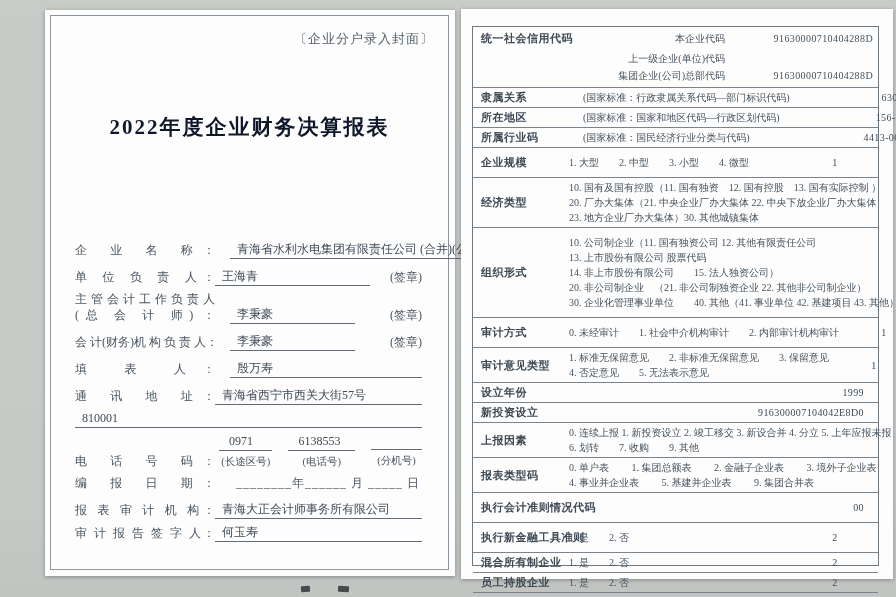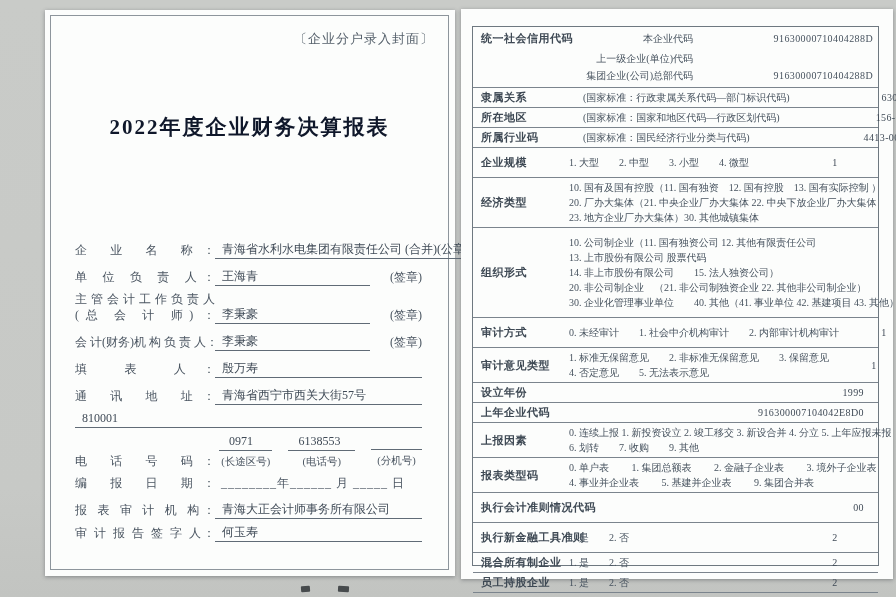--- a/index.html
+++ b/index.html
@@ -10,21 +10,21 @@
     color:#46525e;
   }
   .page{position:absolute;background:#fcfdfc;box-shadow:0 1px 4px rgba(55,60,66,.45);}
   
   .cover{left:45px;top:10px;width:410px;height:566px;}
   .cover-border{position:absolute;left:5px;top:5px;right:6px;bottom:6px;border:1px solid #8d959c;}
   .corner-tag{position:absolute;top:14px;right:14px;font-size:13px;letter-spacing:1px;color:#545f6a;margin-left:28px;}
   .cover-title{margin-top:97px;text-align:center;font-size:21px;font-weight:bold;letter-spacing:2px;color:#0f172a;}
   .cover-fields{margin:100px 26px 0 24px;}
   .field-row{display:flex;align-items:flex-end;margin-bottom:5px;font-size:12px;line-height:16px;}
-  .field-row.gap{margin-bottom:9px;}
+  .field-row.gap{margin-bottom:9px;gap:15px;}
   .field-label{width:140px;flex:none;white-space:nowrap;text-align:justify;text-align-last:justify;padding-bottom:1px;color:#4a5561;}
   .field-label .lab-line{white-space:nowrap;text-align:justify;text-align-last:justify;}
   .field-value{flex:1;border-bottom:1px solid #606b76;padding:0 2px 1px 7px;min-height:15px;white-space:nowrap;color:#3f4a56;}
   .field-suffix{flex:none;width:52px;text-align:right;padding-bottom:1px;color:#4a5561;}
   .phone-wrap{flex:1;display:flex;gap:16px;padding-left:4px;}
   .phone-seg{text-align:center;}
   .phone-seg:nth-child(1){flex:1;}
   .phone-seg:nth-child(2){flex:1.25;}
   .phone-seg:nth-child(3){flex:.95;}
   .seg-value{border-bottom:1px solid #606b76;min-height:15px;text-align:left;padding:0 0 1px 10px;color:#3f4a56;}
@@ -33,21 +33,21 @@
   
   .codes{left:461px;top:9px;width:432px;height:570px;}
   .codes-table{position:absolute;left:11px;top:17px;right:14px;bottom:13px;border:1px solid #6e7880;display:flex;flex-direction:column;font-size:10px;line-height:13px;}
   .code-row{display:flex;align-items:center;border-bottom:1px solid #7b848d;padding:3px 0 3px 8px;flex:none;}
   .code-row:last-child{border-bottom:none;flex:1;}
   .code-row.tall{padding-top:8px;padding-bottom:8px;}
   .code-label{flex:none;font-weight:bold;letter-spacing:.5px;color:#3e4954;font-size:11px;white-space:nowrap;}
   .fixed .code-label{width:88px;}
   .code-row.credit{align-items:flex-start;padding-top:5px;padding-bottom:5px;}
   .credit-lines{flex:1;display:flex;flex-direction:column;gap:4px;}
-  .credit-line{display:flex;align-items:baseline;gap:32px;}
+  .credit-line{display:flex;align-items:baseline;}
   .credit-caption{flex:1;text-align:right;white-space:nowrap;}
   .credit-value{width:148px;flex:none;text-align:right;padding-right:5px;white-space:nowrap;min-height:13px;letter-spacing:.4px;}
   .code-note{flex:1;margin-left:14px;white-space:nowrap;}
   .code-options{flex:1;display:flex;flex-direction:column;gap:2px;padding-right:2px;justify-content:flex-end;}
   .opt-line{white-space:nowrap;}
   .code-value{white-space:nowrap;letter-spacing:.4px;color:#3f4a56;}
   .code-value.center{width:86px;flex:none;text-align:center;}
   .code-value.noteval{width:150px;flex:none;text-align:right;padding-right:14px;}
   .code-value.grow{flex:1;text-align:right;padding-right:14px;}
   
@@ -202,21 +202,21 @@
             <div class="opt-line">1. 标准无保留意见　　2. 非标准无保留意见　　3. 保留意见</div>
             <div class="opt-line">4. 否定意见　　5. 无法表示意见</div>
           </div>
           <div class="code-value center">1</div>
         </div>
         <div class="code-row plain">
           <div class="code-label">设立年份</div>
           <div class="code-value grow">1999</div>
         </div>
         <div class="code-row plain">
-          <div class="code-label">上年企业代码</div>
+          <div class="code-label">新投资设立</div>
           <div class="code-value grow">916300007104042E8D0</div>
         </div>
         <div class="code-row options fixed">
           <div class="code-label">上报因素</div>
           <div class="code-options">
             <div class="opt-line">0. 连续上报   1. 新投资设立   2. 竣工移交   3. 新设合并   4. 分立   5. 上年应报未报</div>
             <div class="opt-line">6. 划转　　7. 收购　　9. 其他</div>
           </div>
           <div class="code-value center">0</div>
         </div>

